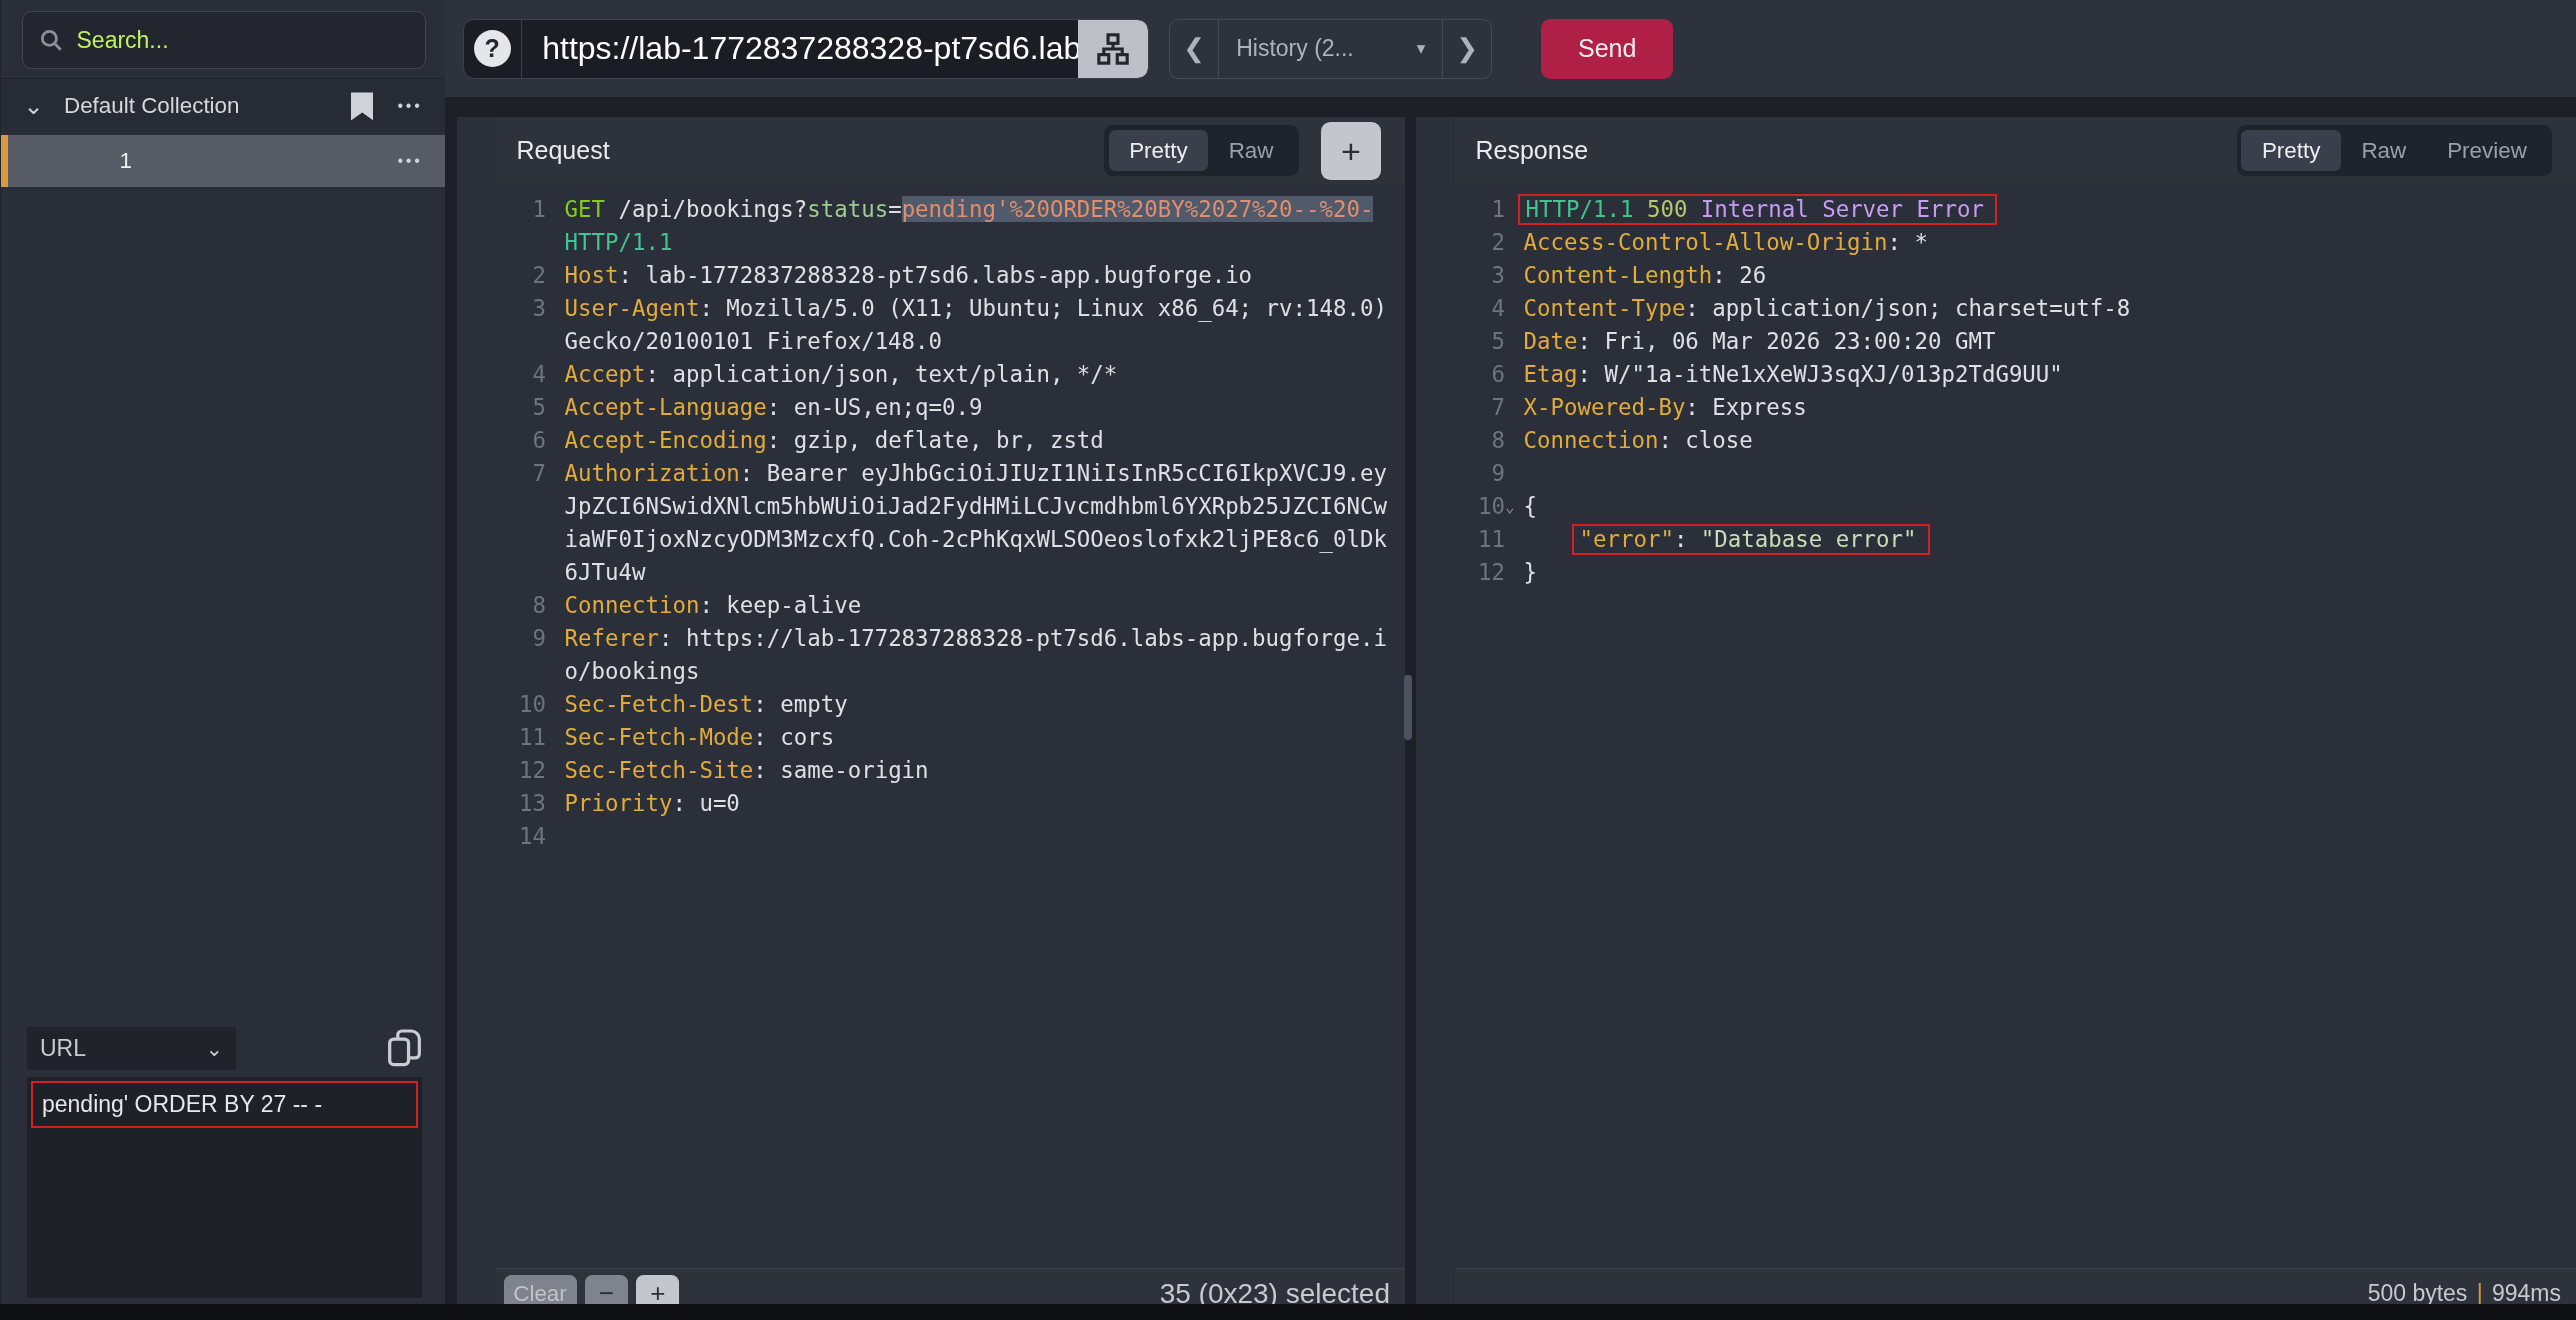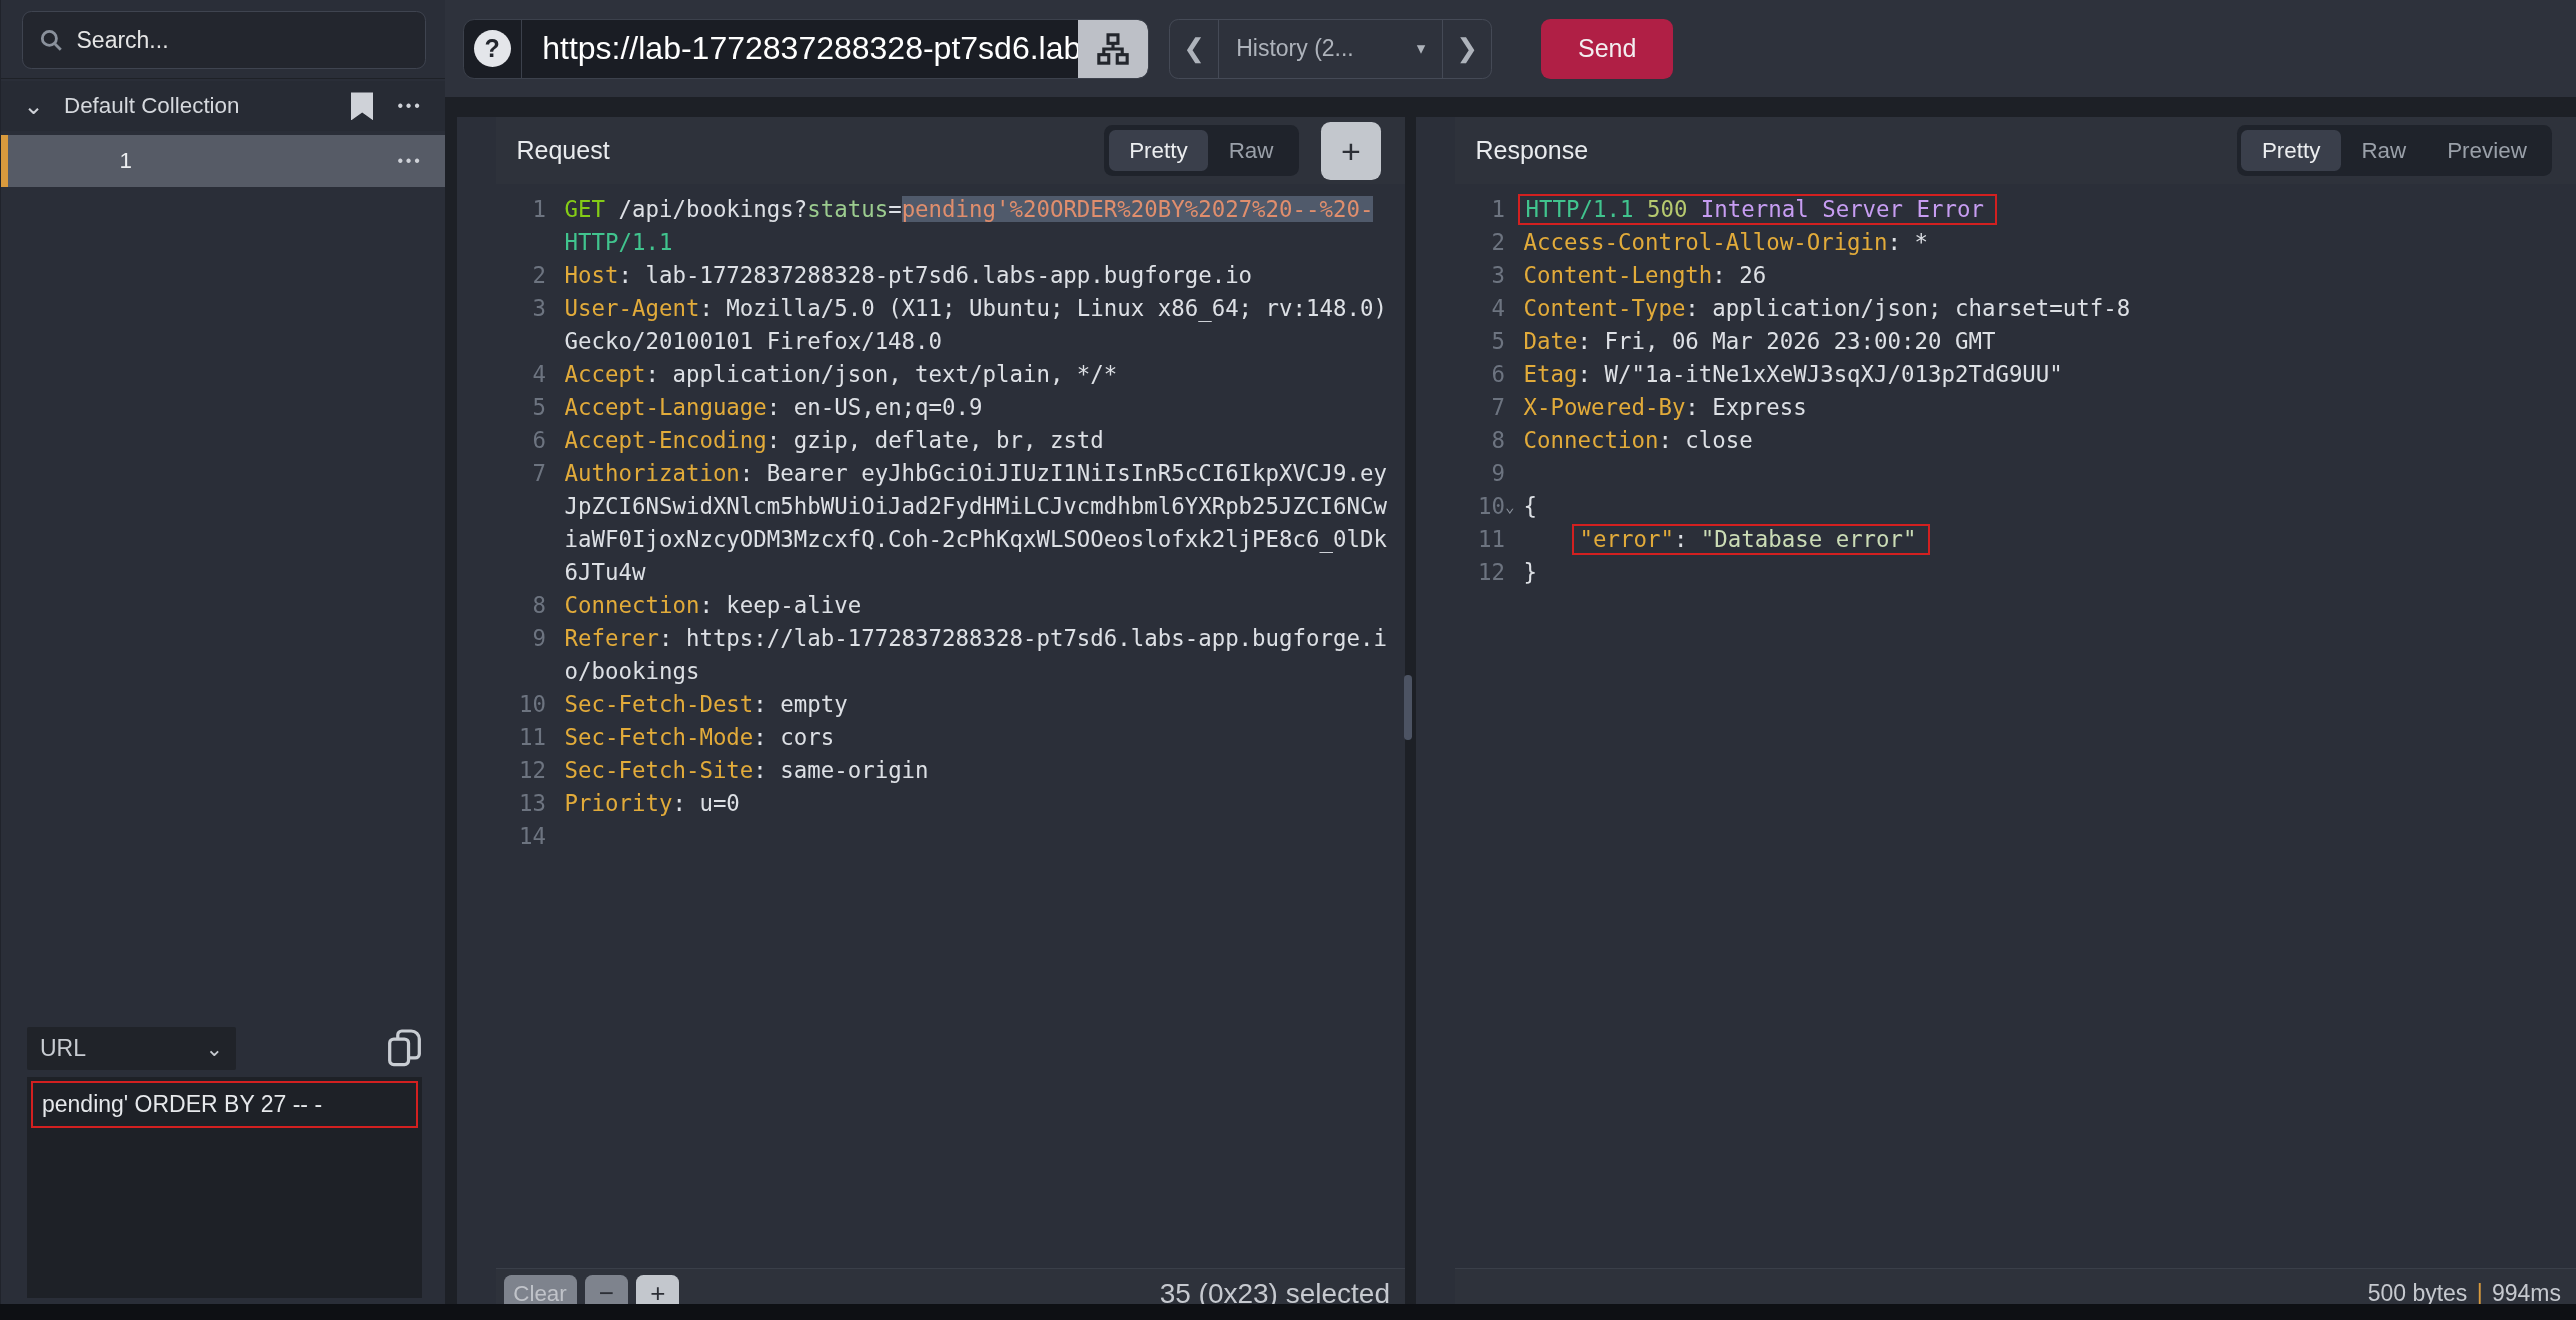--- a/index.html
+++ b/index.html
@@ -5,21 +5,21 @@
   * { margin:0; padding:0; box-sizing:border-box; }
   html,body { width:2576px; height:1320px; overflow:hidden; background:#1d2026;
               font-family:"Liberation Sans", sans-serif; }
   .abs { position:absolute; }
 
   
   #sidebar { left:0; top:0; width:445px; height:1304px; background:#2a2e38; border-left:1.9px solid #20232b; }
   .search-wrap { padding:11.2px 18.6px 9.3px 20.5px; border-bottom:1.9px solid #1e2127; }
   .search-box { height:58px; background:#23262e; border:1.9px solid #3f4450; border-radius:9.3px;
                 display:flex; align-items:center; padding:0 15px; gap:13px; }
-  .search-box .ph { color:#e5e5e5; font-size:23px; }
+  .search-box .ph { color:#bef264; font-size:23px; }
   .row { display:flex; align-items:center; height:50px; padding:0 22.4px; color:#d5d8dd; font-size:22.4px; }
   .collection-row { margin-top:1.9px; background:#272b34; }
   .collection-row .chev { font-size:24px; color:#cfd2d8; margin-right:20.5px; }
   .collection-row .grow, .item-row .grow { flex:1; }
   .item-row { height:52px; margin-top:3.7px; background:#565b66; border-left:7.5px solid #d99a3d;
               color:#eceef0; }
   .item-row .item-label { padding-left:89px; }
   .dots { color:#cfd2d8; font-size:16px; letter-spacing:2.8px; }
   .bm-icon { width:22.4px; height:28px; background:#cfd2d8; margin-right:24px;
              clip-path:polygon(0 0,100% 0,100% 100%,50% 72%,0 100%); }

